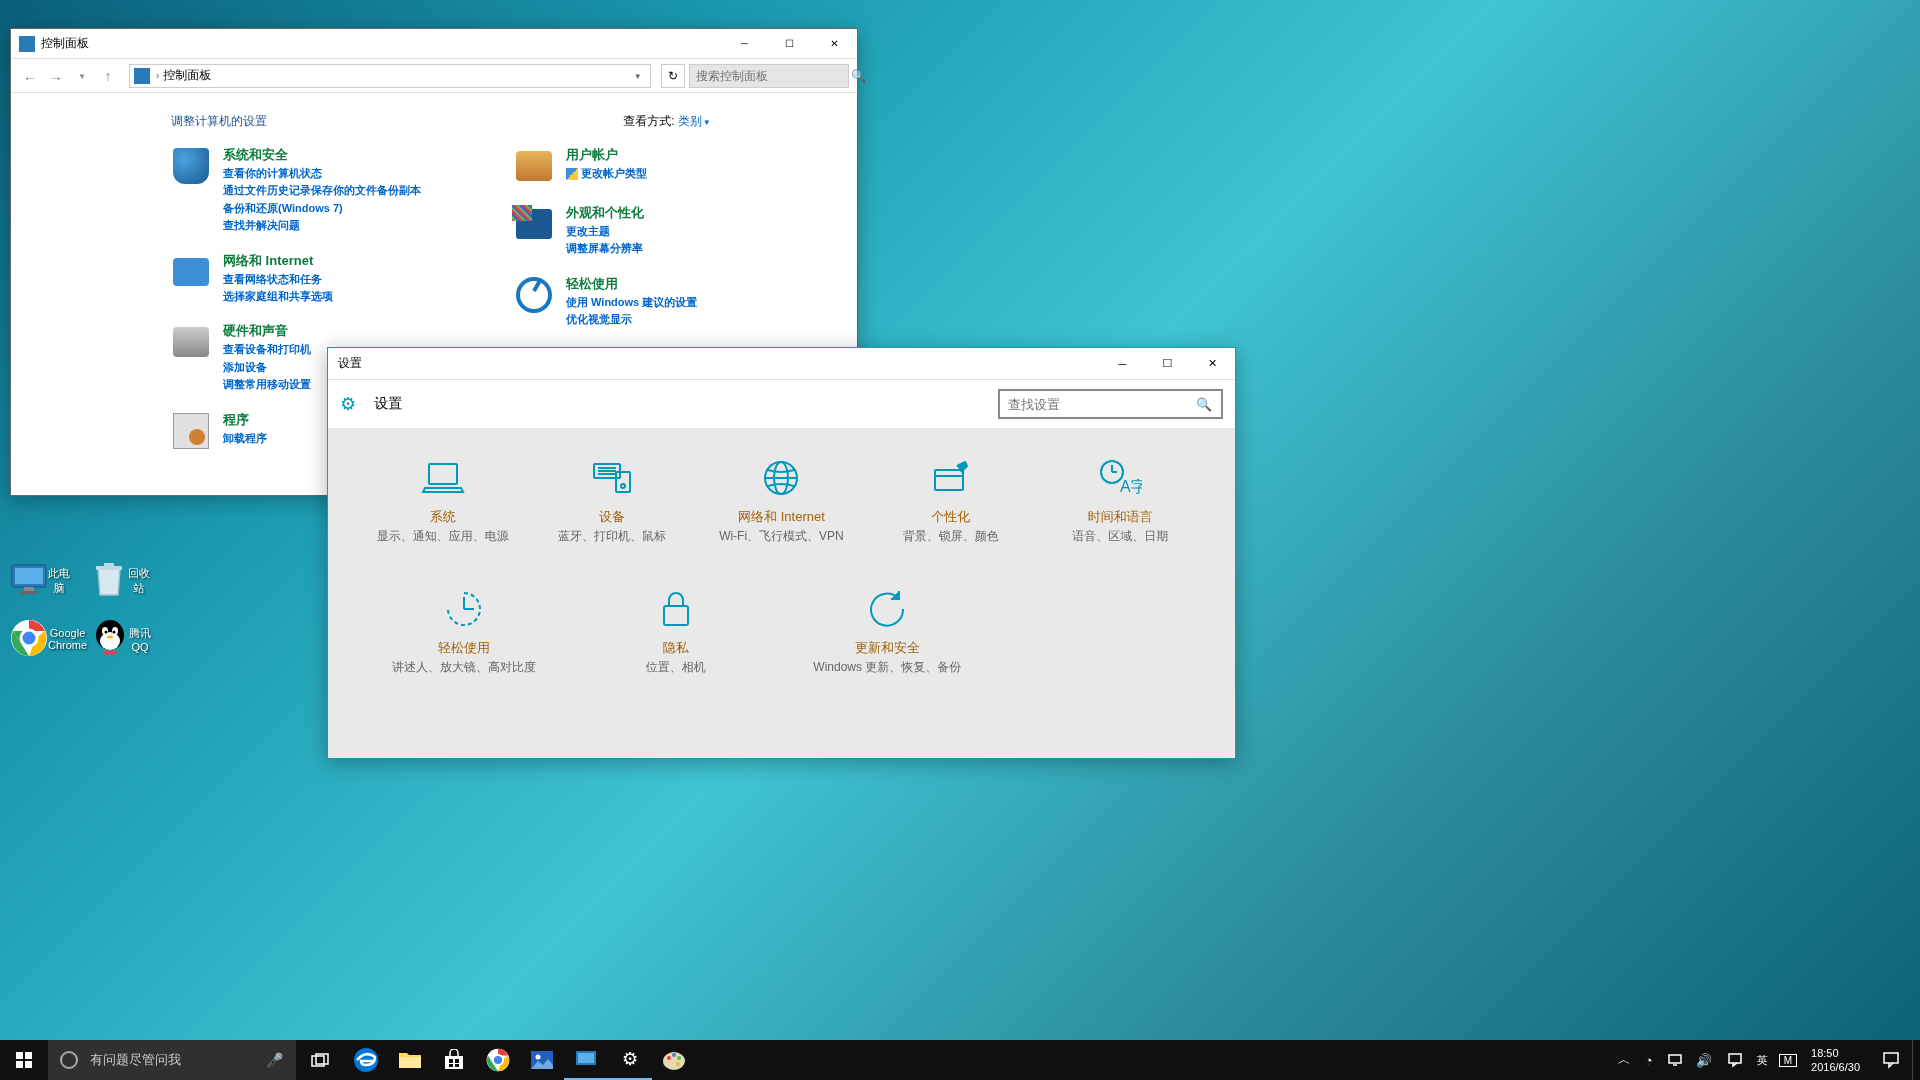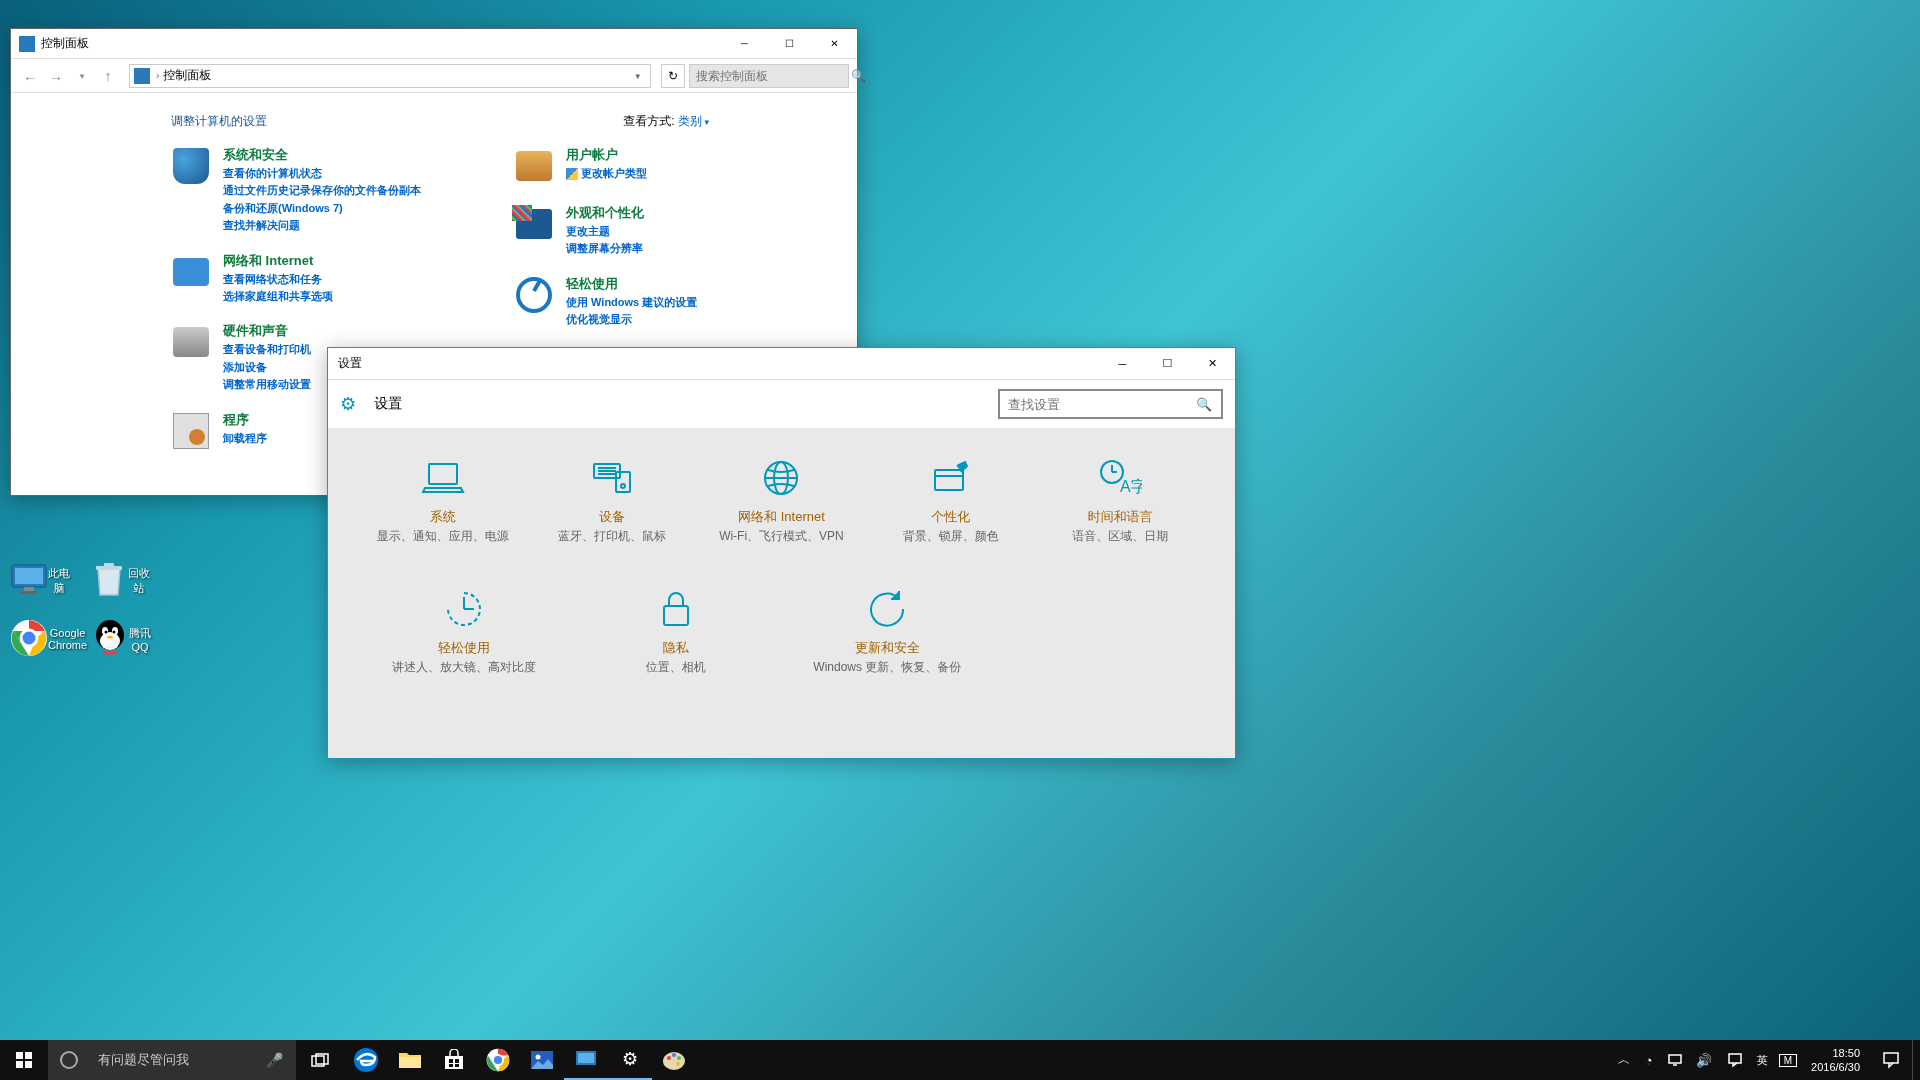--- a/index.html
+++ b/index.html
@@ -66,29 +66,29 @@
 .st-cat .ico svg { stroke: #0099bc; fill: none; stroke-width: 2; }
 .st-cat .t { font-size: 13px; color: #a16207; text-align: center; }
 .st-cat .d { font-size: 12px; color: #666; text-align: center; margin-top: 3px; line-height: 1.3; }
 
 
 .taskbar { position: absolute; bottom: 0; left: 0; width: 100%; height: 40px; background: #101010; display: flex; align-items: center; }
 .start-btn { width: 48px; height: 40px; display: flex; align-items: center; justify-content: center; cursor: pointer; }
 .start-btn svg { fill: #fff; }
 .cortana { height: 40px; width: 248px; background: #303030; display: flex; align-items: center; padding: 0 12px; cursor: text; }
 .cortana .circle { width: 18px; height: 18px; border: 2px solid #aaa; border-radius: 50%; margin-right: 12px; }
-.cortana .txt { color: #ccc; font-size: 13px; flex: 1; margin-left: 8px; }
+.cortana .txt { color: #ccc; font-size: 13px; flex: 1; }
 .cortana .mic { color: #aaa; font-size: 14px; }
 .tb-btn { width: 48px; height: 40px; display: flex; align-items: center; justify-content: center; cursor: pointer; color: #fff; font-size: 16px; }
 .tb-app { width: 44px; height: 40px; display: flex; align-items: center; justify-content: center; cursor: pointer; }
 .tb-spacer { flex: 1; }
 .tray { display: flex; align-items: center; height: 40px; padding-right: 2px; }
 .tray-ico { padding: 0 7px; color: #fff; font-size: 13px; cursor: pointer; height: 40px; display: flex; align-items: center; }
 .tray-txt { padding: 0 7px; color: #fff; font-size: 11px; cursor: pointer; height: 40px; display: flex; align-items: center; }
-.clock { padding: 0 10px; color: #fff; font-size: 11px; text-align: right; line-height: 1.3; cursor: pointer; }
+.clock { padding: 0 10px; color: #fff; font-size: 11px; text-align: left; line-height: 1.3; cursor: pointer; }
 .action-center { width: 42px; height: 40px; display: flex; align-items: center; justify-content: center; cursor: pointer; color: #fff; }
 .show-desktop { width: 6px; height: 40px; border-left: 1px solid #444; cursor: pointer; }
 
 
 .shield-ico { width: 36px; height: 36px; background: radial-gradient(circle at 30% 30%, #4aa3e0, #1a5a90); border-radius: 4px 4px 12px 12px; position: relative; }
 .net-ico { width: 36px; height: 28px; background: #3a8fd8; border-radius: 4px; position: relative; }
 .hw-ico { width: 36px; height: 30px; background: linear-gradient(#ccc, #888); border-radius: 4px; }
 .prog-ico { width: 36px; height: 36px; background: #e0e0e0; border: 1px solid #999; position: relative; }
 .prog-ico::after { content: ""; position: absolute; right: 3px; bottom: 3px; width: 16px; height: 16px; background: #d08030; border-radius: 50%; }
 .user-ico { width: 36px; height: 30px; background: linear-gradient(#e8b45a, #c07830); border-radius: 4px; }

